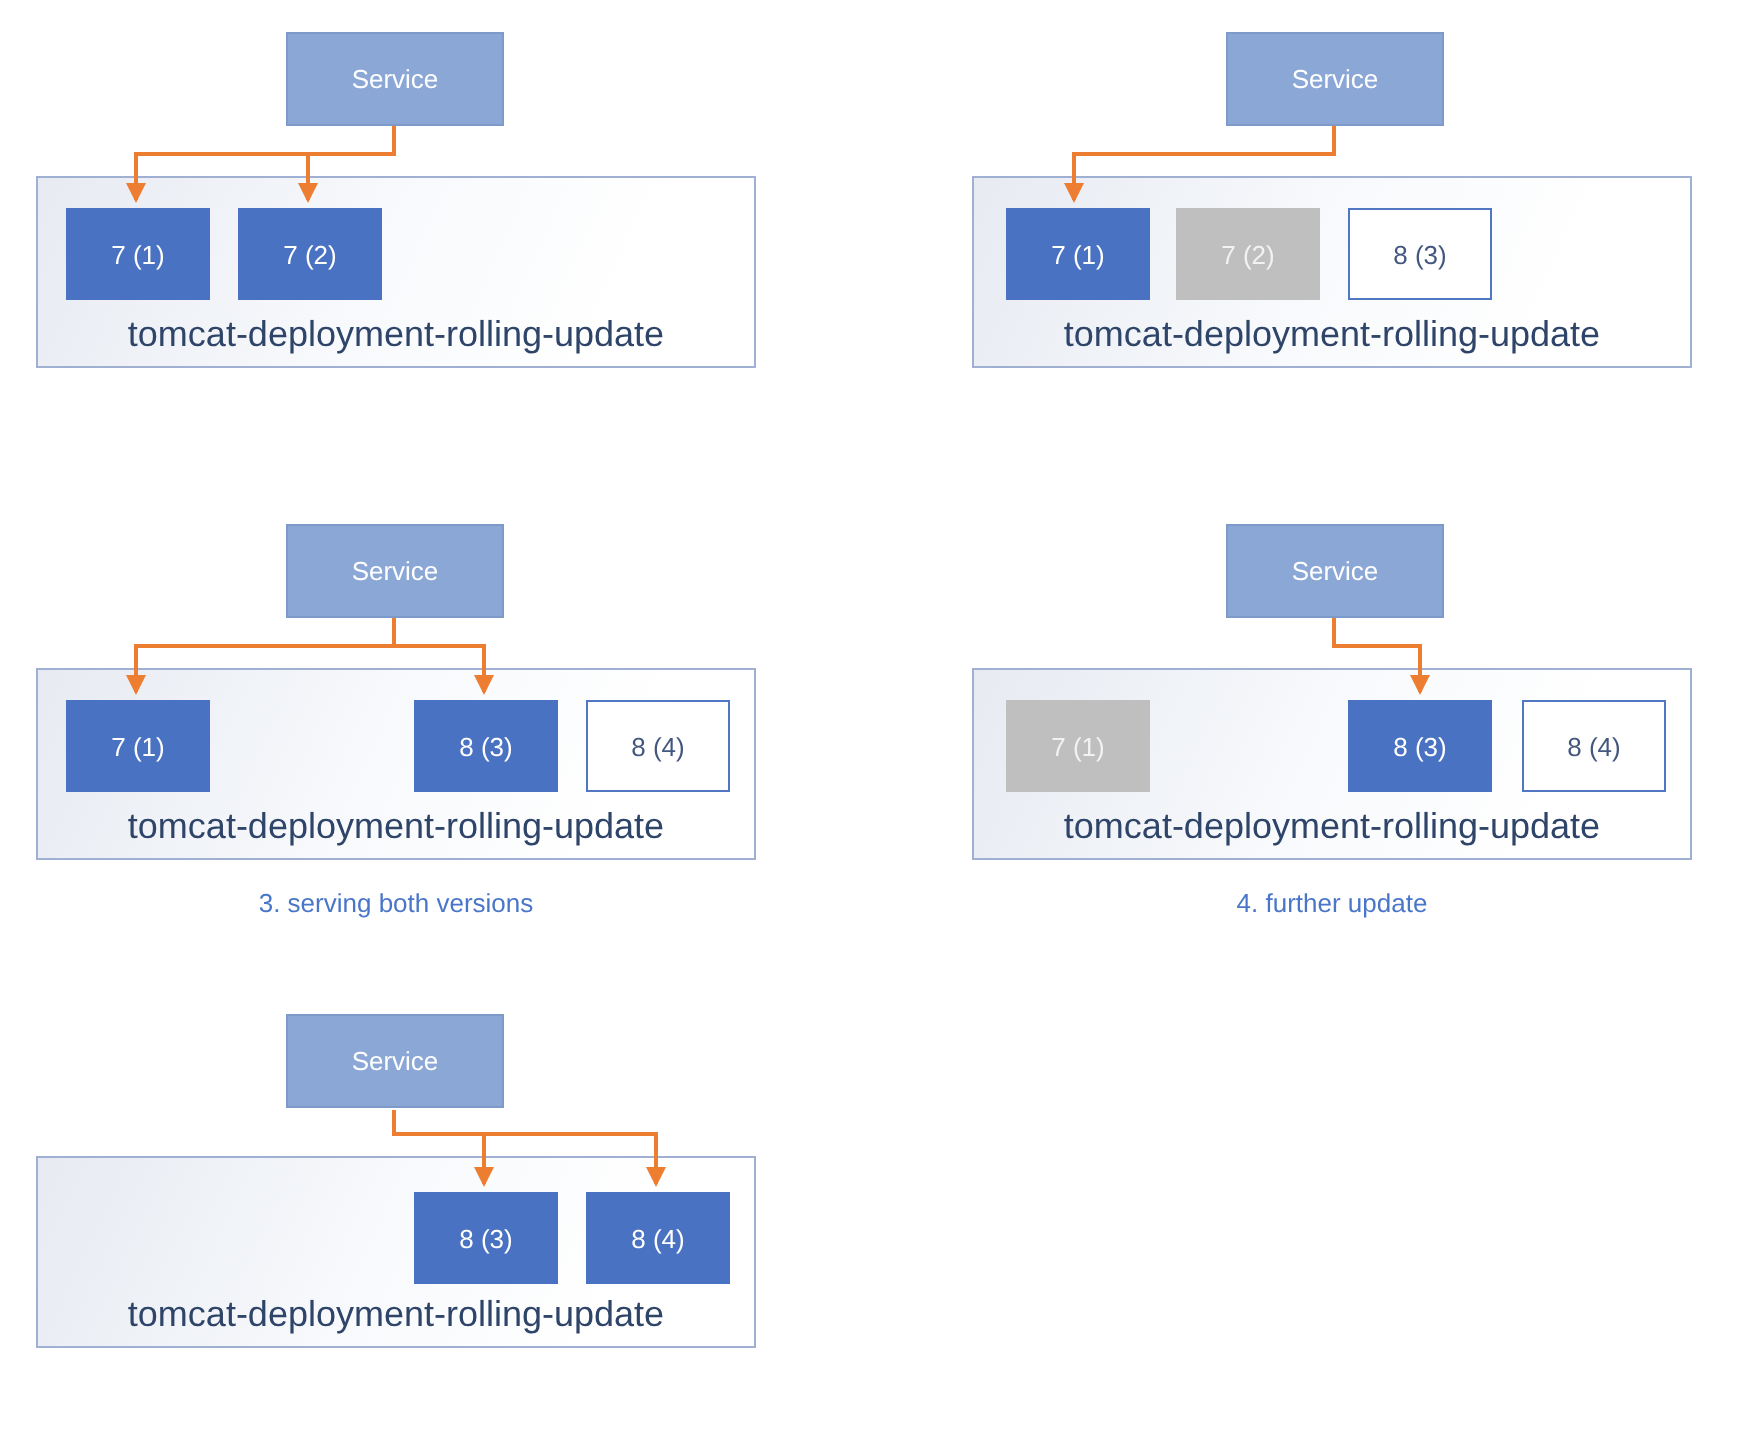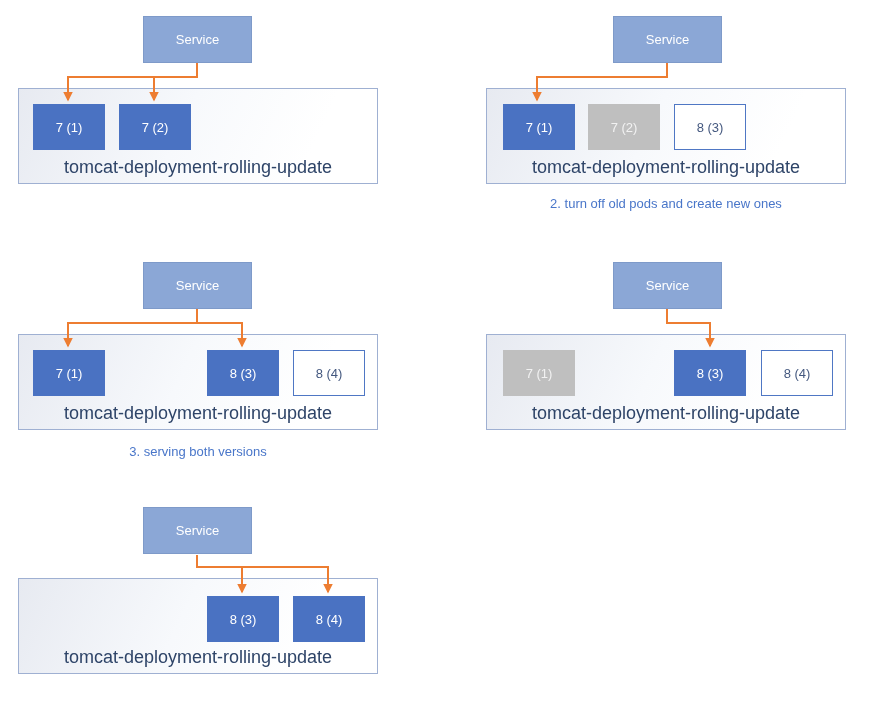--- a/index.html
+++ b/index.html
@@ -62,21 +62,20 @@
       <span>7 (1)</span>
     </div>
     <div class="pod stopped" style="left:101px;">
       <span>7 (2)</span>
     </div>
     <div class="pod new" style="left:187px;">
       <span>8 (3)</span>
     </div>
     <div class="deploy-label">tomcat-deployment-rolling-update</div>
   </div>
-  <div class="caption" style="left:486px; top:196px;">2. turn off old pods and create new ones</div>
 
   <div class="service" style="left:143px; top:262px;">
     <span>Service</span>
   </div>
   <div class="deploy" style="left:18px; top:334px;">
     <div class="pod running" style="left:14px;">
       <span>7 (1)</span>
     </div>
     <div class="pod running" style="left:188px;">
       <span>8 (3)</span>
@@ -96,20 +95,21 @@
       <span>7 (1)</span>
     </div>
     <div class="pod running" style="left:187px;">
       <span>8 (3)</span>
     </div>
     <div class="pod new" style="left:274px;">
       <span>8 (4)</span>
     </div>
     <div class="deploy-label">tomcat-deployment-rolling-update</div>
   </div>
+  <div class="caption" style="left:486px; top:444px;">4. further update</div>
 
   <div class="service" style="left:143px; top:507px;">
     <span>Service</span>
   </div>
   <div class="deploy" style="left:18px; top:578px;">
     <div class="pod running" style="left:188px; top:17px;">
       <span>8 (3)</span>
     </div>
     <div class="pod running" style="left:274px; top:17px;">
       <span>8 (4)</span>

